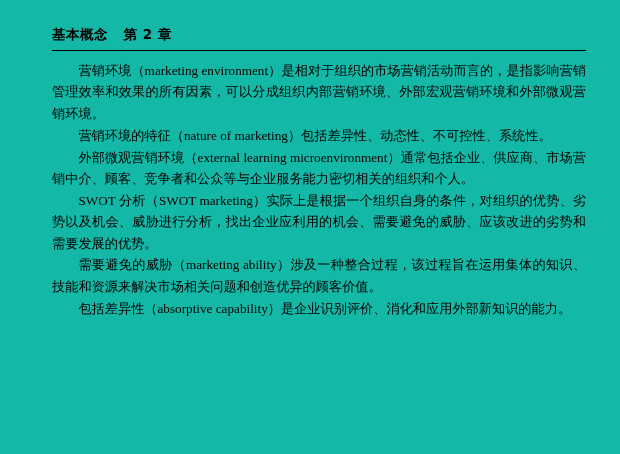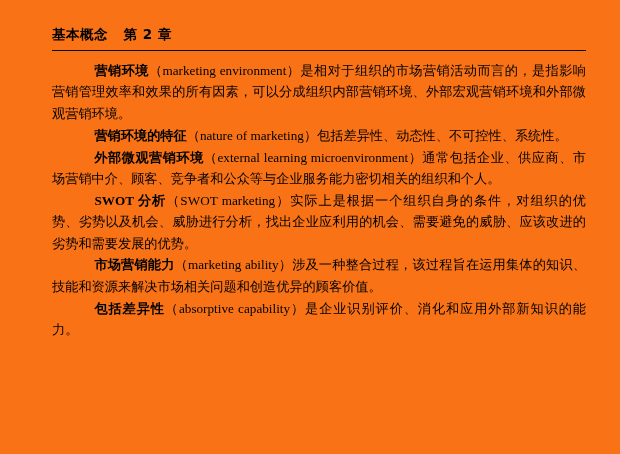--- a/index.html
+++ b/index.html
@@ -12,21 +12,21 @@
     background: #ffffff;
     font-family: "Liberation Serif", "DejaVu Serif", serif;
     color: #000000;
     overflow: hidden;
   }
   .page {
     box-sizing: border-box;
     width: 620px;
     height: 454px;
     padding: 26px 34px 10px 52px;
-    background: #f97316;
+    background: #14b8a6;
   }
   .doc-heading {
     font-family: "DejaVu Sans", "Liberation Sans", sans-serif;
     font-weight: bold;
     font-size: 13.5px;
     letter-spacing: 0.5px;
     margin: 0 0 6px 0;
     white-space: pre;
   }
   .hr {
@@ -37,22 +37,21 @@
   }
   .para {
     margin: 0 0 0.5px 0;
     font-size: 13.2px;
     line-height: 1.62;
     text-align: justify;
     text-justify: inter-ideograph;
     text-indent: 2em;
   }
   .para .term {
-    font-weight: bold;
-    margin-left: 16px;
+    font-weight: normal;
   }
   .para .en {
     font-weight: normal;
     font-family: "Liberation Serif", "DejaVu Serif", serif;
   }
 </style>
 </head>
 <body>
 
 <div class="page">
@@ -71,21 +70,21 @@
   <p class="para">
     <span class="term">外部微观营销环境</span><span class="en">（external learning microenvironment）</span><span>通常包括企业、供应商、市场营销中介、顾客、竞争者和公众等与企业服务能力密切相关的组织和个人。</span>
   </p>
 
 
   <p class="para">
     <span class="term">SWOT 分析</span><span class="en">（SWOT marketing）</span><span>实际上是根据一个组织自身的条件，对组织的优势、劣势以及机会、威胁进行分析，找出企业应利用的机会、需要避免的威胁、应该改进的劣势和需要发展的优势。</span>
   </p>
 
   <p class="para">
-    <span class="term">市场营销能力</span><span class="en">（marketing ability）</span><span>涉及一种整合过程，该过程旨在运用集体的知识、技能和资源来解决市场相关问题和创造优异的顾客价值。</span>
+    <span class="term">需要避免的威胁</span><span class="en">（marketing ability）</span><span>涉及一种整合过程，该过程旨在运用集体的知识、技能和资源来解决市场相关问题和创造优异的顾客价值。</span>
   </p>
 
 
   <p class="para">
     <span class="term">包括差异性</span><span class="en">（absorptive capability）</span><span>是企业识别评价、消化和应用外部新知识的能力。</span>
   </p>
 
 </div>
 
 </body></html>

